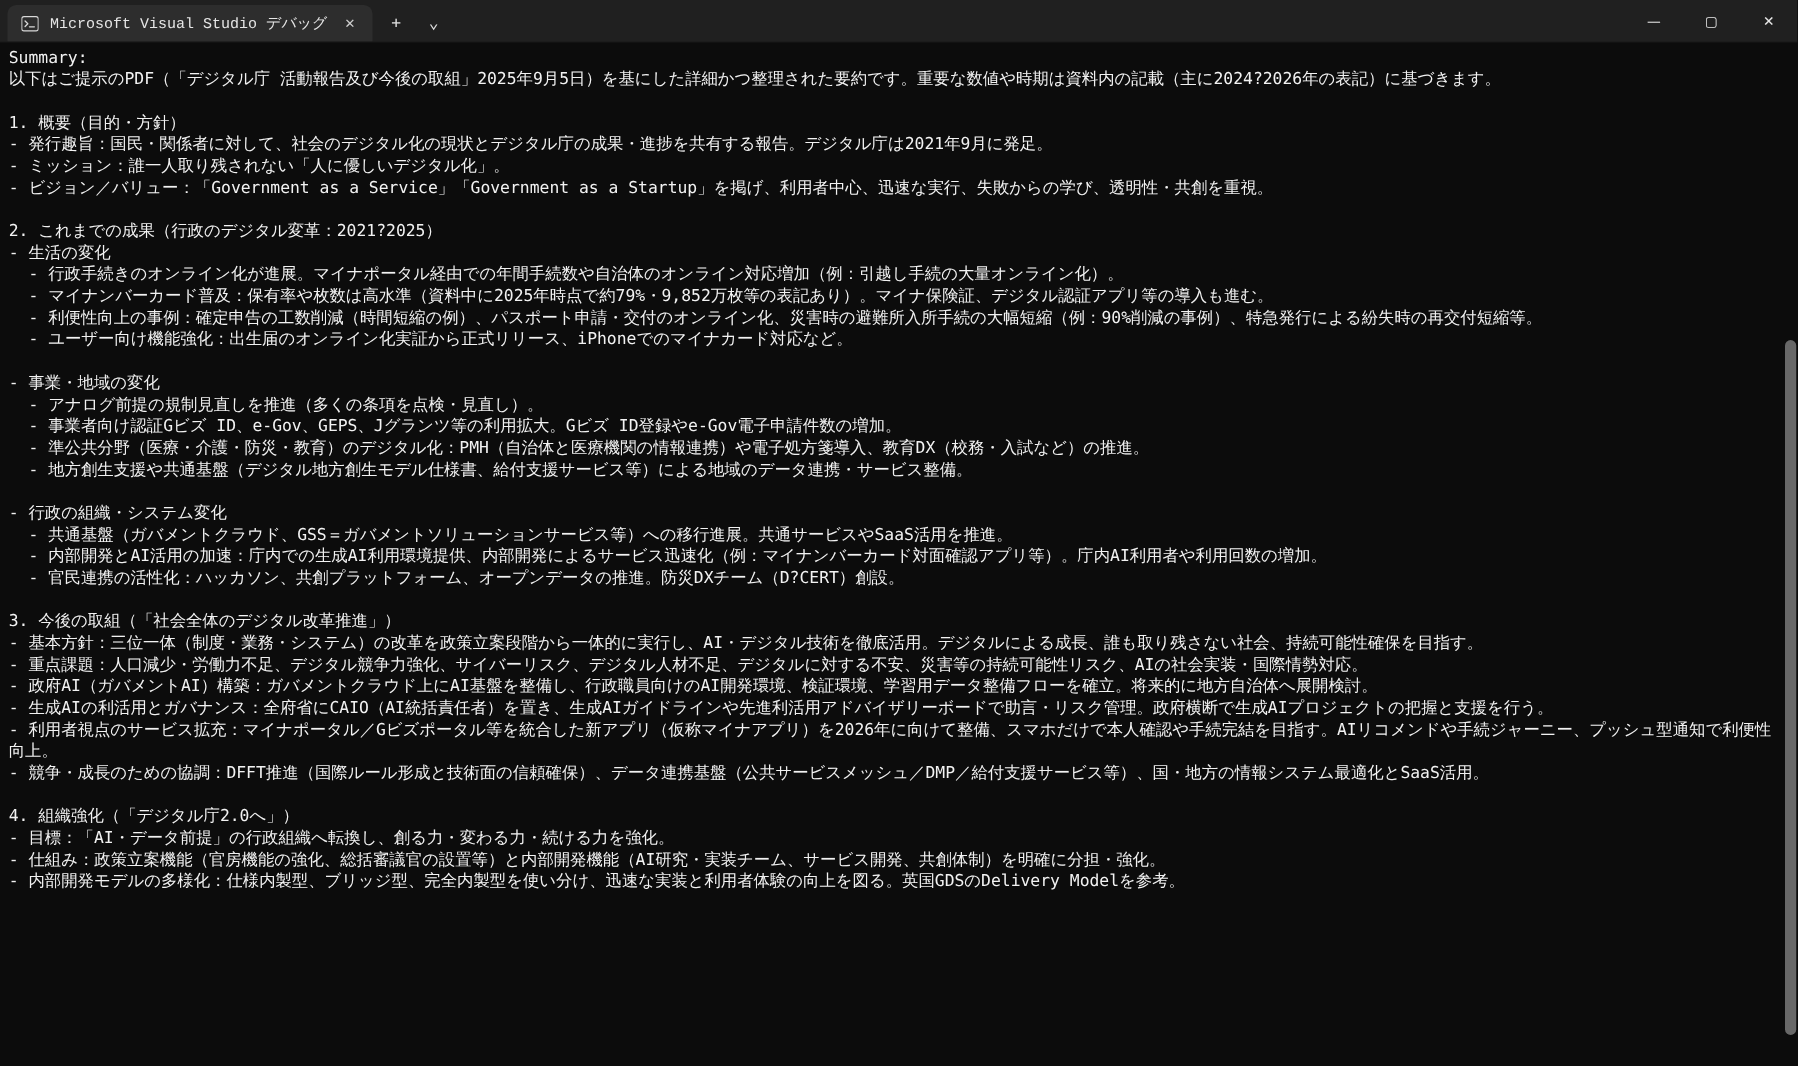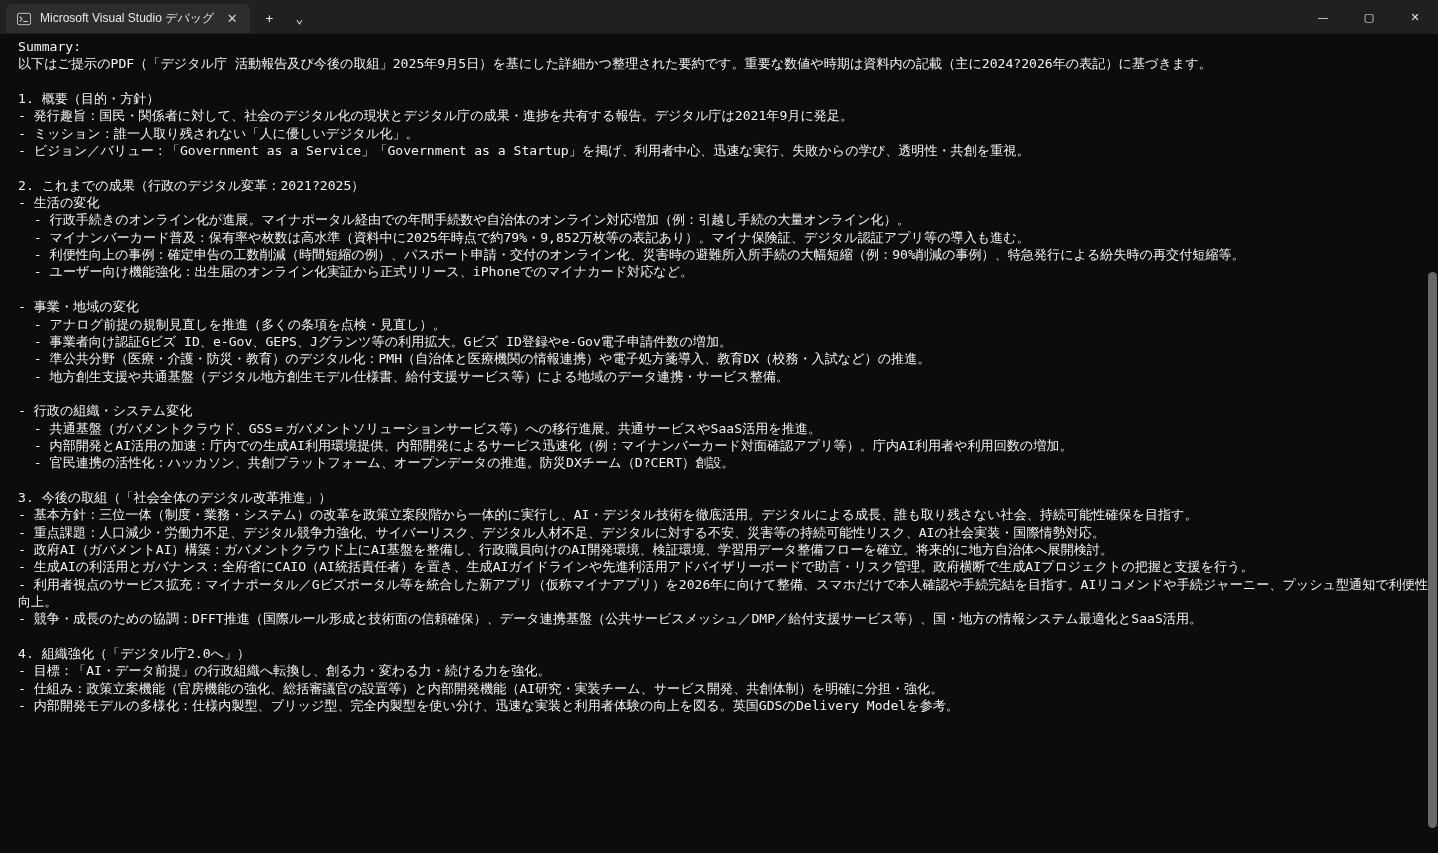--- a/index.html
+++ b/index.html
@@ -22,21 +22,21 @@
   .tab {
     display: flex;
     align-items: center;
     gap: 8px;
     background: #2d2d2d;
     color: #e6e6e6;
     border-radius: 7px 7px 0 0;
     margin: 4px 0 0 6px;
     padding: 0 8px 0 10px;
     min-width: 220px;
-    font-family: Liberation Sans, sans-serif;
+    font-family: Liberation Mono, monospace;
     font-size: 12px;
     position: relative;
   }
   .tab-icon {
     width: 16px; height: 16px;
     flex: none;
     display: inline-flex;
     align-items: center;
     justify-content: center;
   }
@@ -84,21 +84,21 @@
     font-family: "DejaVu Sans", sans-serif;
     font-size: 11px;
   }
 
   
   .term {
     position: relative;
     height: 819px;
     background: #0c0c0c;
     color: #ffffff;
-    padding: 4px 8px 0 18px;
+    padding: 4px 8px 0 7px;
     overflow: hidden;
   }
   .term-text {
     white-space: pre-wrap;
     word-break: break-all;
     font-family: "DejaVu Sans Mono", "Liberation Mono", monospace;
     font-size: 13.1px;
     line-height: 17.35px;
     letter-spacing: 0px;
     color: #f2f2f2;

